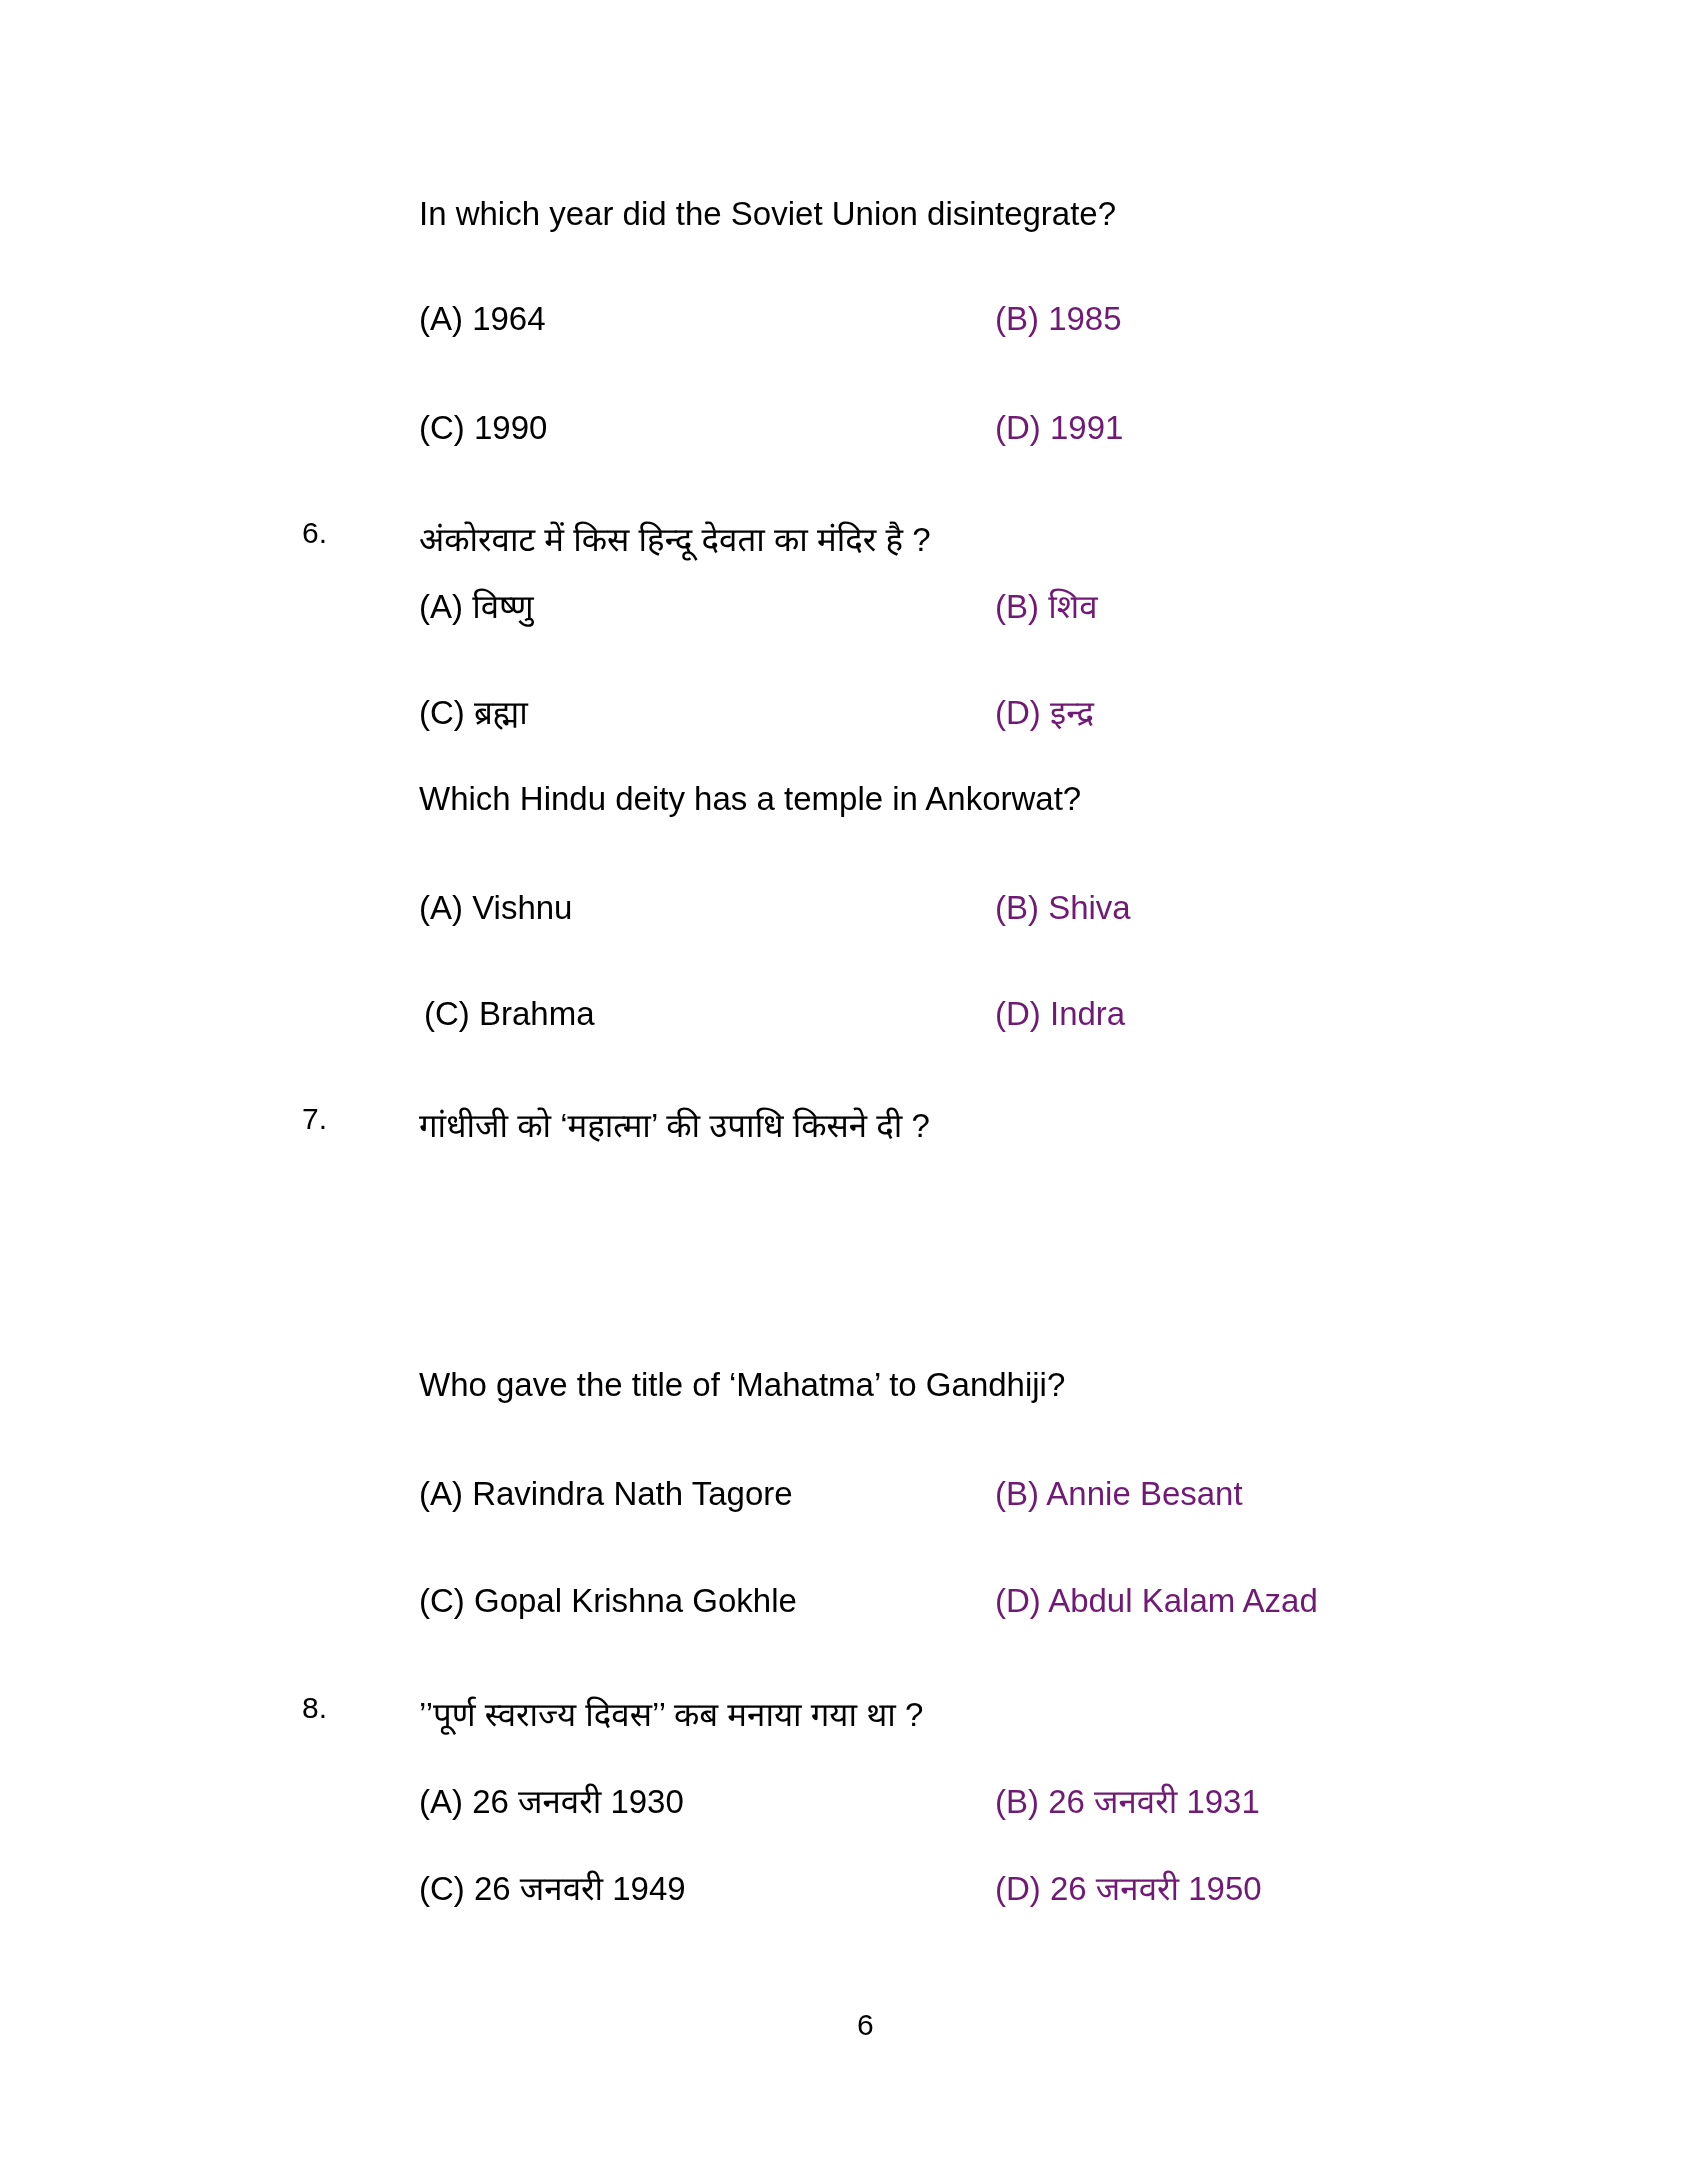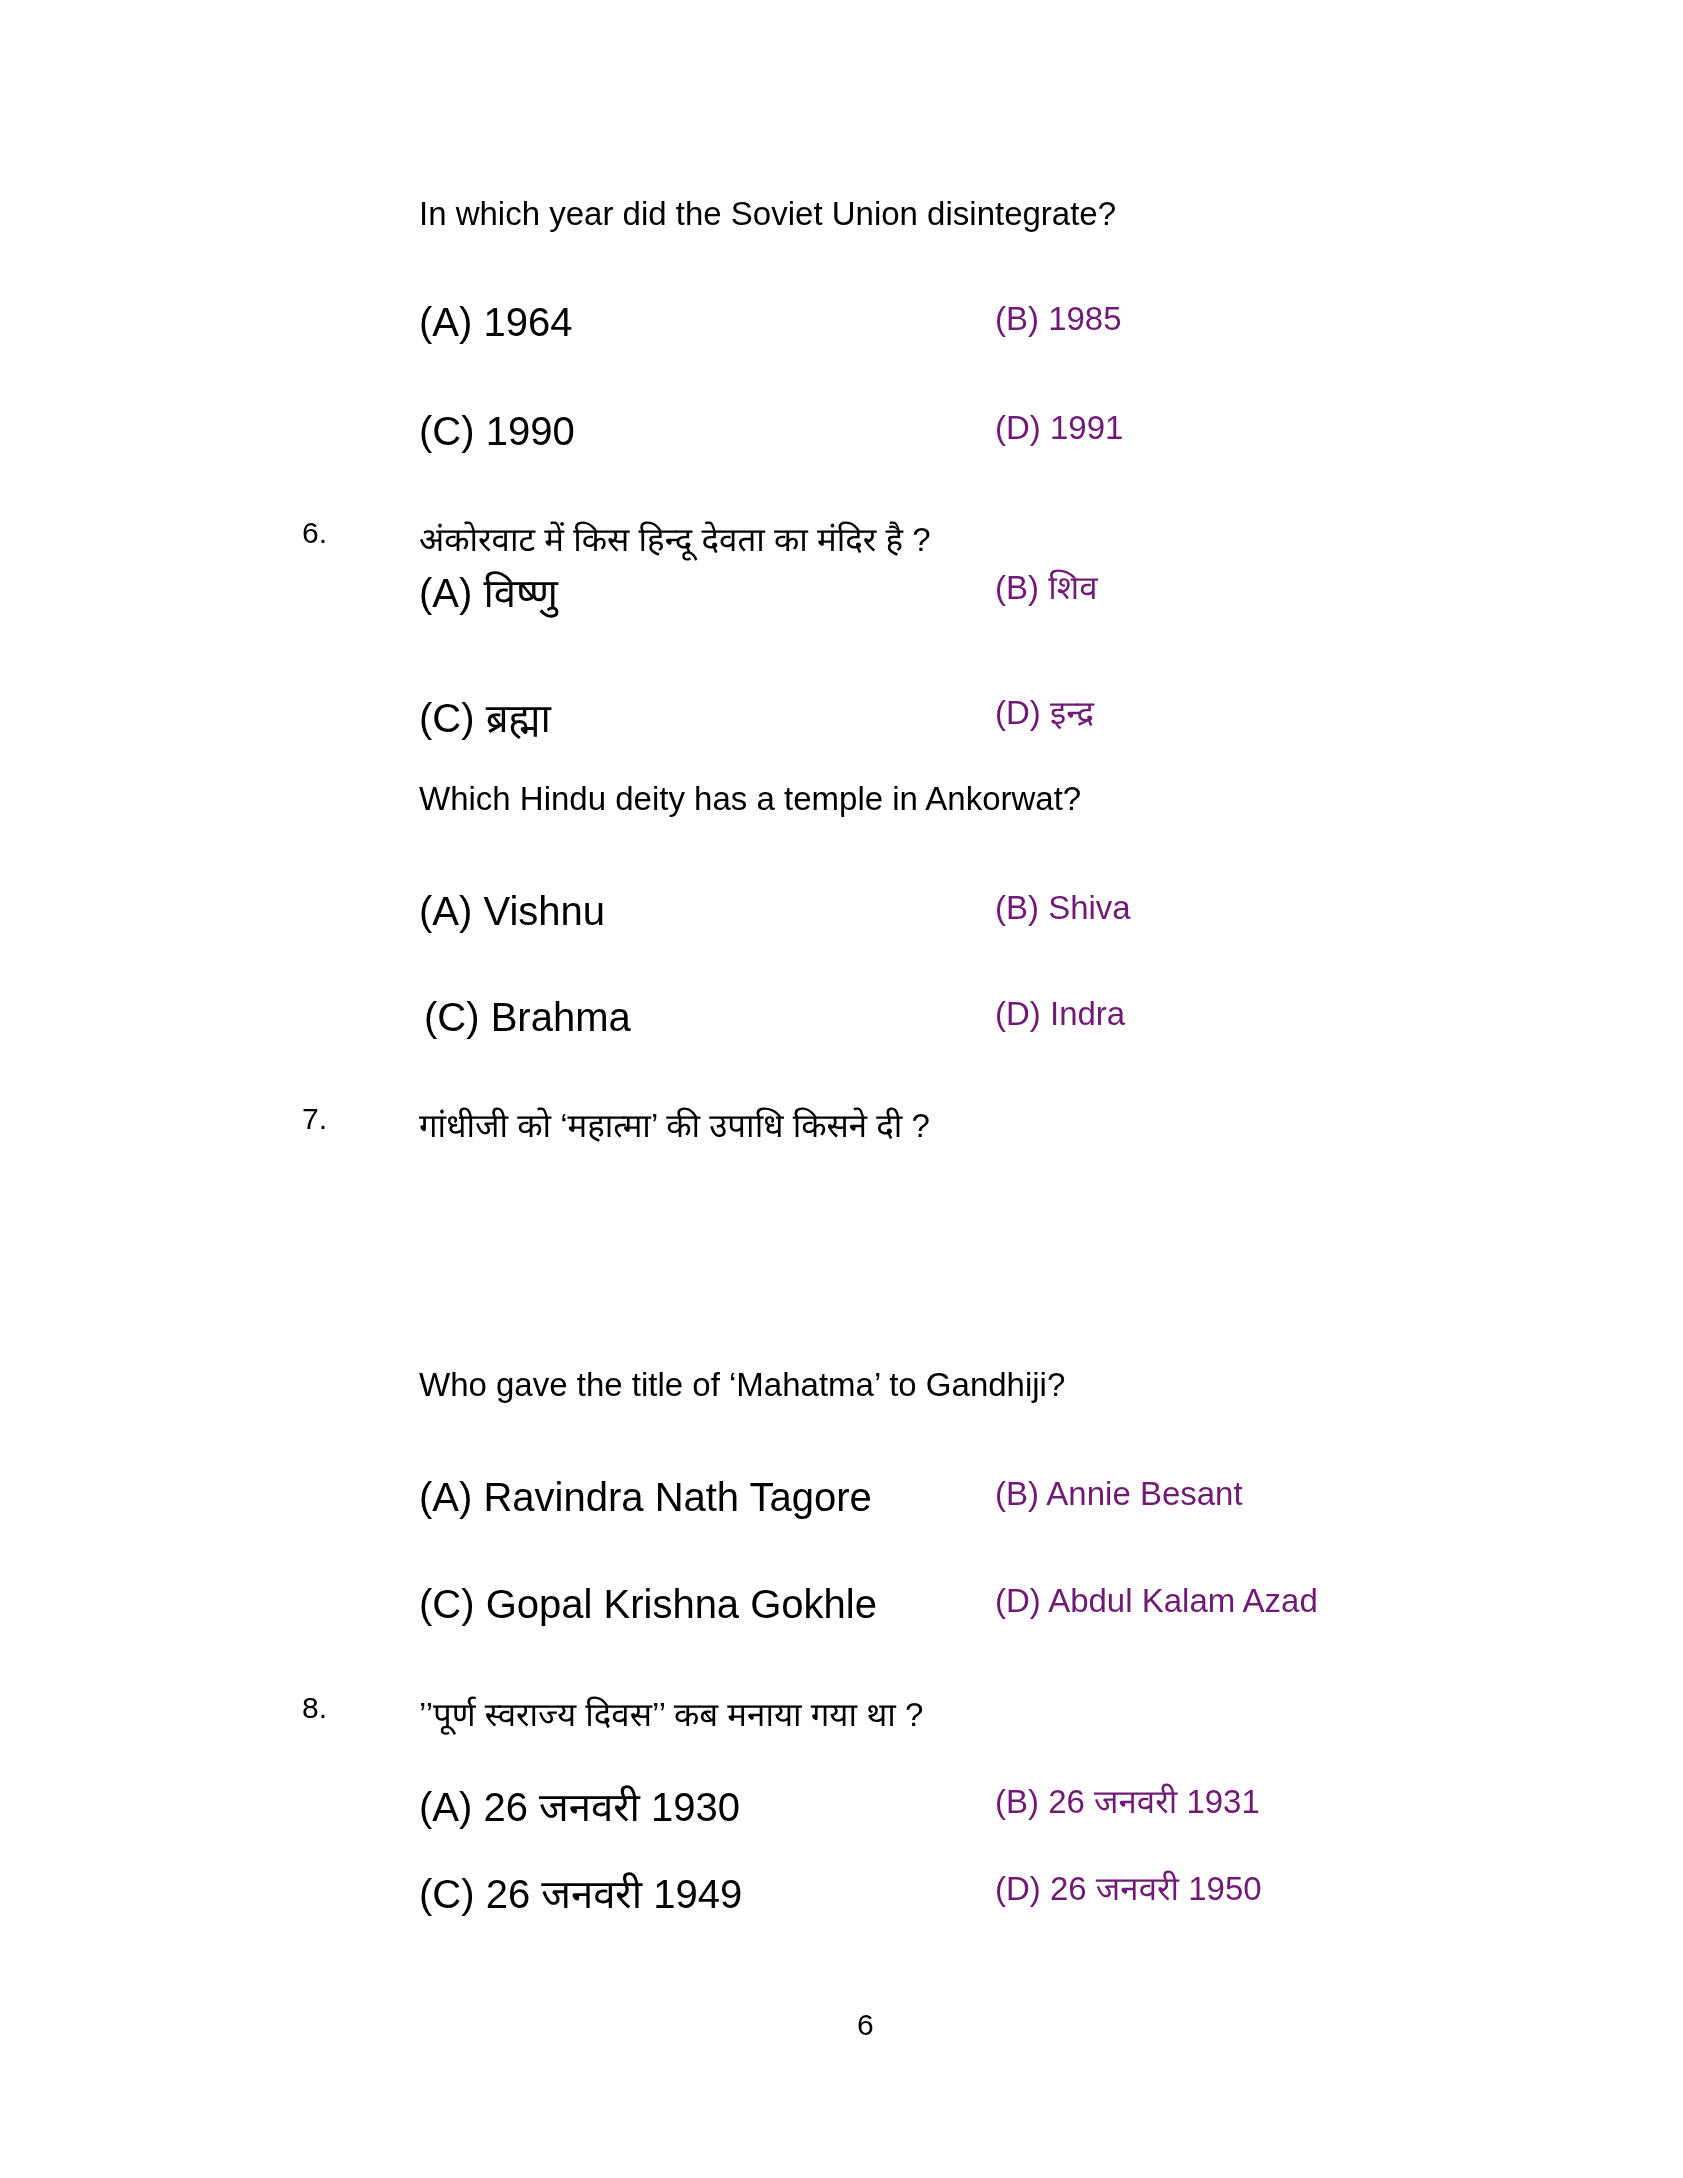--- a/index.html
+++ b/index.html
@@ -31,21 +31,21 @@
   }
   .qtext {
     position: absolute;
     left: 419px;
     font-size: 33px;
     color: #000000;
   }
   .opt-a {
     position: absolute;
     left: 419px;
-    font-size: 40px;
+    font-size: 33px;
     color: #000000;
   }
   .opt-a.indent {
     left: 424px;
   }
   .opt-b {
     position: absolute;
     left: 995px;
     font-size: 33px;
     color: #701a75;
@@ -72,21 +72,21 @@
   </div>
   <div class="row" style="top:409px">
     <span class="opt-a">(C) 1990</span>
     <span class="opt-b">(D) 1991</span>
   </div>
 
   <div class="row" style="top:516px">
     <span class="qnum">6.</span>
     <span class="qtext">अंकोरवाट में किस हिन्दू देवता का मंदिर है ?</span>
   </div>
-  <div class="row" style="top:564px">
+  <div class="row" style="top:583px">
     <span class="opt-a">(A) विष्णु</span>
     <span class="opt-b">(B) शिव</span>
   </div>
   <div class="row" style="top:689px">
     <span class="opt-a">(C) ब्रह्मा</span>
     <span class="opt-b">(D) इन्द्र</span>
   </div>
 
   <div class="row" style="top:780px">
     <span class="qtext">Which Hindu deity has a temple in Ankorwat?</span>

